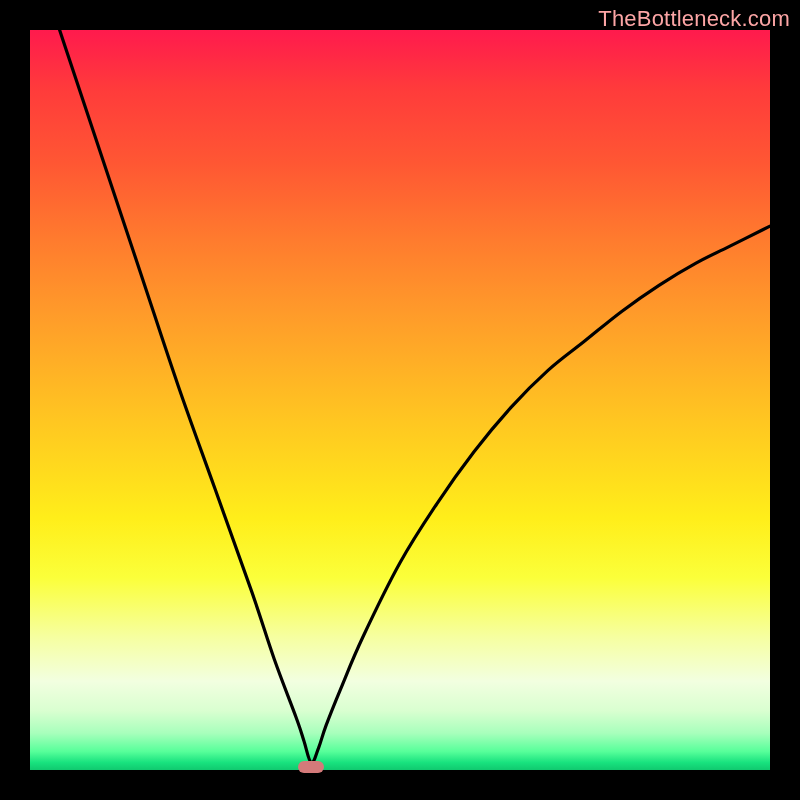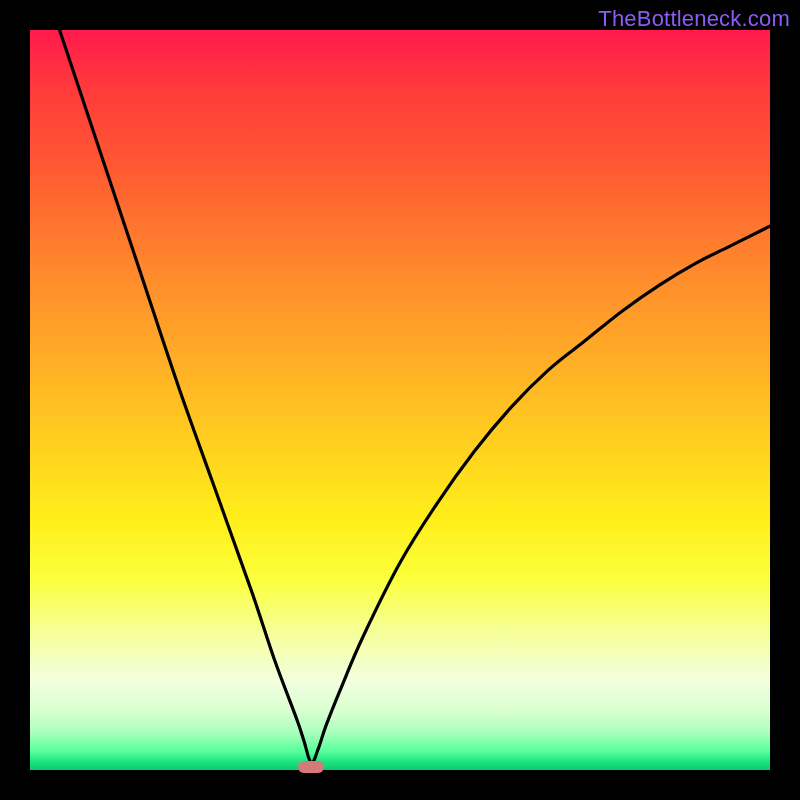--- a/index.html
+++ b/index.html
@@ -38,21 +38,21 @@
       #a8ffbc 95%,
       #57ff9a 97.5%,
       #18e27e 99%,
       #10c96f 100%
     );
   }
   .watermark {
     position: absolute;
     top: 6px;
     right: 10px;
-    color: #8b5cf6;
+    color: #fca5a5;
     font-size: 22px;
     font-weight: 500;
     letter-spacing: 0.2px;
     pointer-events: none;
     user-select: none;
   }
   svg.curve {
     position: absolute;
     left: 0;
     top: 0;

